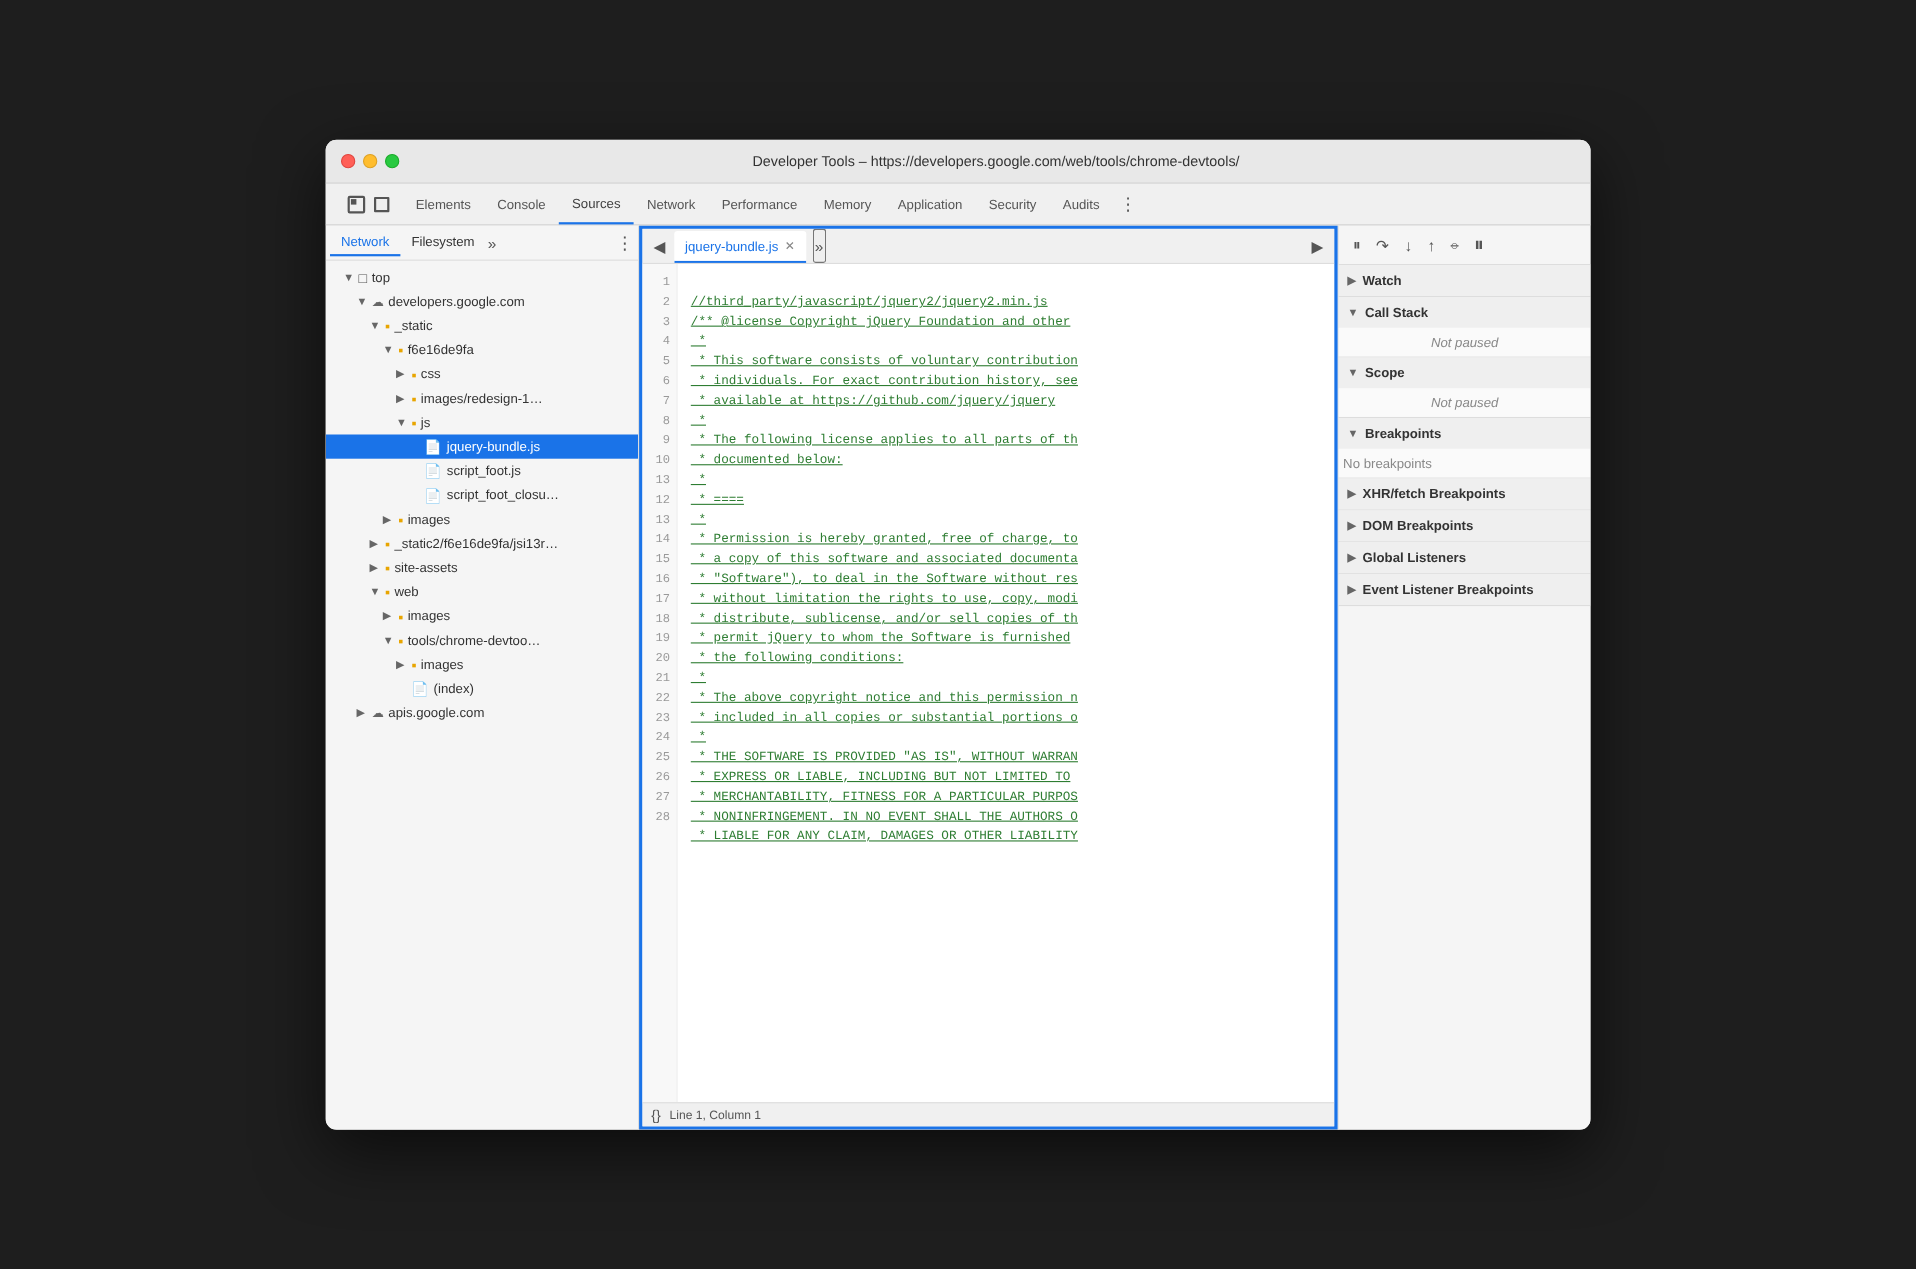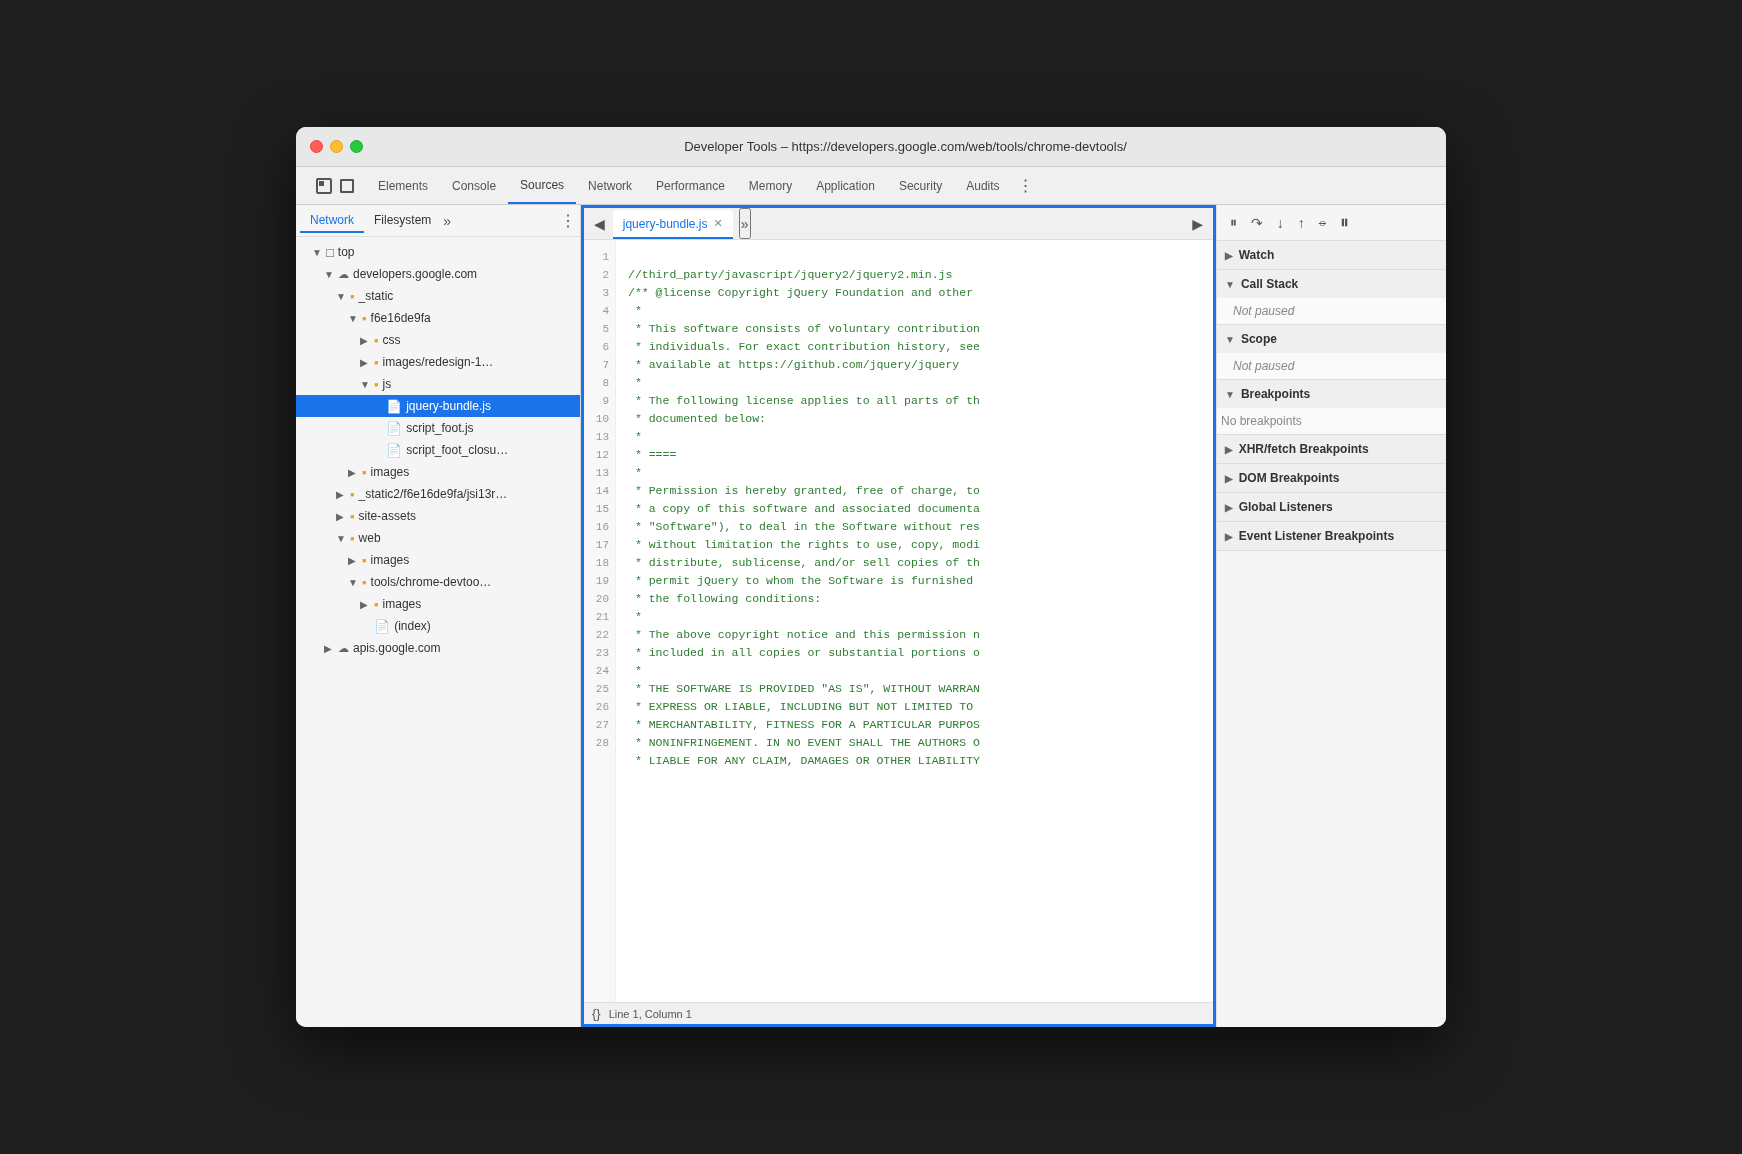--- a/index.html
+++ b/index.html
@@ -282,21 +282,21 @@
     }
     .code-content {
       padding: 8px 12px;
       font-size: 11.5px;
       font-family: 'Courier New', monospace;
       color: #2e7d32;
       line-height: 18px;
       white-space: pre;
       flex: 1;
     }
-    .code-line { min-height: 18px; }
+    .code-line { min-height: 18px; text-decoration: underline; }
 
     
     .editor-status {
       height: 22px;
       background: #f0f0f0;
       border-top: 1px solid #ddd;
       display: flex;
       align-items: center;
       padding: 0 8px;
       font-size: 11px;
@@ -357,20 +357,21 @@
       font-size: 10px;
       margin-right: 6px;
       color: #666;
     }
     .section-content {
       padding: 6px 16px;
       font-size: 12px;
       color: #888;
       font-style: italic;
       background: #fafafa;
+      text-align: center;
     }
     .no-breakpoints {
       padding: 6px 4px;
       font-size: 12px;
       color: #888;
       background: #fafafa;
     }
   </style>
 </head>
 <body>

